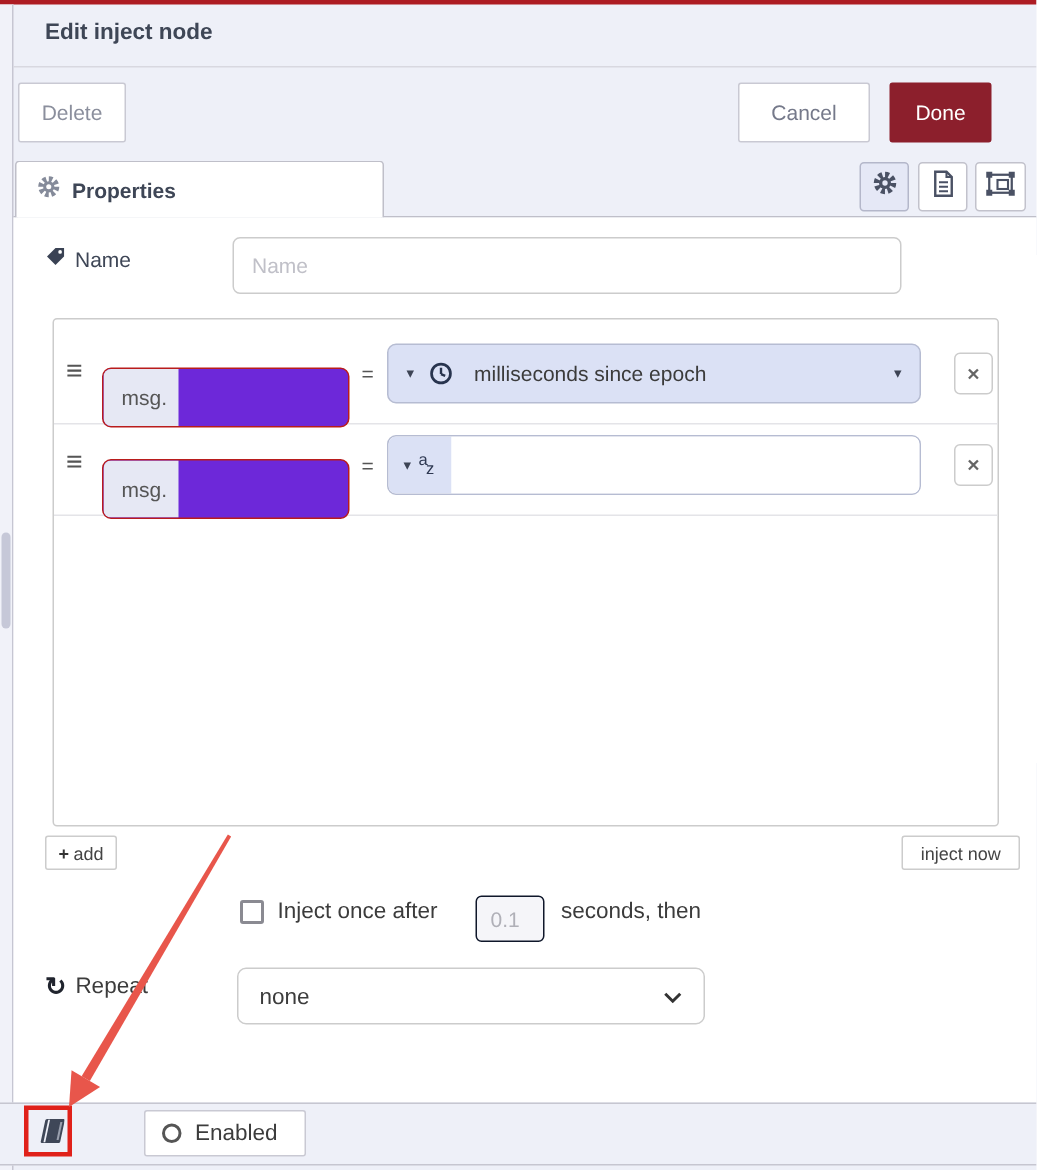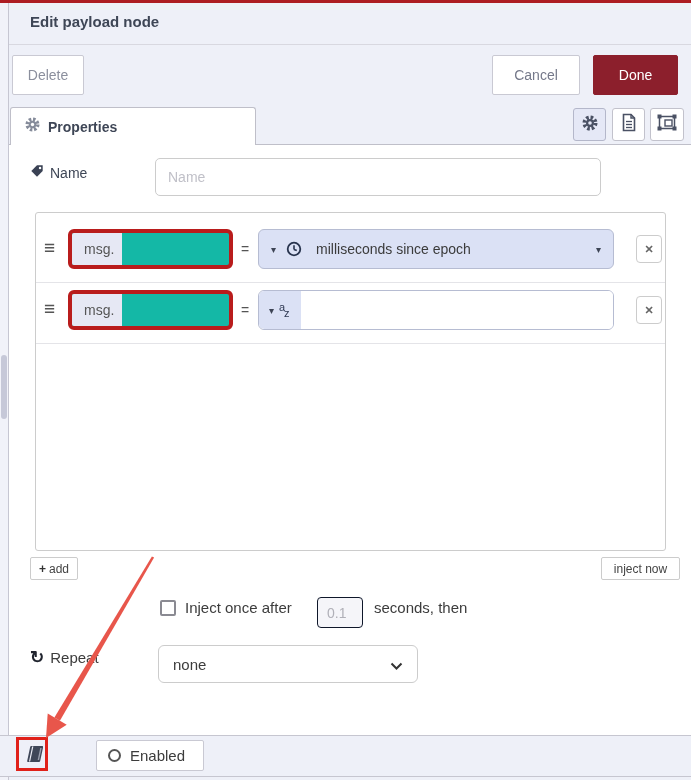--- a/index.html
+++ b/index.html
@@ -21,21 +21,21 @@
   
   .hdr-title { left:30px; top:13px; font-size:15px; font-weight:bold; color:#3e4656; }
   .hdr-border { left:9px; top:44px; width:682px; height:1px; background:#d8d8e0; }
 
   
   .btn { display:flex; align-items:center; justify-content:center;
          background:#fff; border:1px solid #c9c9d3; border-radius:2px;
          font-size:14px; color:#75798a; cursor:pointer; }
   .btn-delete { left:12px; top:55px; width:72px; height:40px; color:#8b8f9d; }
   .btn-cancel { left:492px; top:55px; width:88px; height:40px; }
-  .btn-done { left:593px; top:55px; width:85px; height:40px;
+  .btn-done { left:593px; top:55px; width:68px; height:40px;
               background:#8c1f2c; border:1px solid #8c1f2c; color:#fff; }
 
   
   .tab-line { left:9px; top:144px; width:682px; height:1px; background:#bfbfc9; }
   .tab-props { left:10px; top:107px; width:246px; height:38px; background:#fff;
                border:1px solid #bfbfc9; border-bottom:none; border-radius:3px 3px 0 0;
                display:flex; align-items:center; gap:8px; padding-left:14px; z-index:3; }
   .tab-props .tab-label { font-size:14px; font-weight:bold; color:#3e4656; }
   .tray-btn { top:108px; width:33px; height:33px; background:#fff; border:1px solid #c2c2cc;
               border-radius:3px; display:flex; align-items:center; justify-content:center; cursor:pointer; z-index:3; }
@@ -55,22 +55,22 @@
 
   
   .rules-box { left:35px; top:212px; width:631px; height:339px; background:#fff;
                border:1px solid #ccc; border-radius:3px; }
   .divider { left:36px; width:629px; height:1px; background:#e4e4e8; }
   .d1 { top:282px; } .d2 { top:343px; }
 
   .drag { width:18px; font-size:19px; color:#555; cursor:grab; line-height:16px; }
   .drag1 { left:44px; top:240px; } .drag2 { left:44px; top:301px; }
 
-  .kgroup { width:165px; height:40px; border:4px solid #b91c1c; border-radius:6px;
-            display:flex; overflow:hidden; background:#14b8a6; }
+  .kgroup { width:165px; height:40px; border:1px solid #b91c1c; border-radius:6px;
+            display:flex; overflow:hidden; background:#6d28d9;margin-top:16px; }
   .kg1 { left:68px; top:229px; } .kg2 { left:68px; top:290px; }
   .kprefix { background:#e6e8f4; color:#555; font-size:14px; display:flex; align-items:center;
              padding:0 8px 0 12px; }
   .kinput { border:none; outline:none; width:100%; font-size:14px; color:#444; padding:0 6px;
             font-family:"Liberation Sans", sans-serif; }
 
   .eq { font-size:14px; color:#555; }
   .eq1 { left:241px; top:241px; } .eq2 { left:241px; top:302px; }
 
   .typed { width:356px; height:40px; border:1px solid #b6bcd2; border-radius:6px;
@@ -105,21 +105,21 @@
   .once-label { left:185px; top:599px; font-size:15px; color:#3c3c3c; }
   .once-input { left:317px; top:597px; width:46px; height:31px; background:#f5f5f9;
                 border:1px solid #0f172a; border-radius:4px; color:#b0b0b8; font-size:14px;
                 padding:0 9px; font-family:"Liberation Sans", sans-serif; outline:none; }
   .once-suffix { left:374px; top:599px; font-size:15px; color:#3c3c3c; }
 
   
   .repeat-label { left:30px; top:649px; display:flex; align-items:center; gap:6px;
                   font-size:15px; color:#3c3c3c; }
   .repeat-icon { font-size:17px; font-weight:bold; color:#20242e; line-height:1; }
-  .repeat-select { left:158px; top:645px; width:260px; height:38px; background:#fff;
+  .repeat-select { left:158px; top:645px; width:312px; height:38px; background:#fff;
                    border:1px solid #ccc; border-radius:6px; display:flex; align-items:center;
                    justify-content:space-between; padding:0 14px; font-size:15px; color:#3c3c3c;
                    cursor:pointer; }
 
   
   .footer { left:0; top:735px; width:691px; height:42px; background:#eef0f8;
             border-top:1px solid #c6c6d0; border-bottom:1px solid #c6c6d0; }
   .book-btn { left:21px; top:742px; width:24px; height:27px; display:flex; align-items:center;
               justify-content:center; cursor:pointer; background:transparent; border:none; }
   .enabled-btn { left:57px; top:740px; width:108px; height:31px; background:#fff;
@@ -132,21 +132,21 @@
                     border:3px solid #e0211a; z-index:40; pointer-events:none; }
   .arrow-svg { left:0; top:0; width:691px; height:780px; z-index:50; pointer-events:none; }
 </style>
 </head>
 <body>
 
 <div class="abs top-red"></div>
 <div class="abs left-strip"></div>
 <div class="abs left-thumb"></div>
 
-<div class="abs hdr-title">Edit payload node</div>
+<div class="abs hdr-title">Edit inject node</div>
 <div class="abs hdr-border"></div>
 
 <div class="abs btn btn-delete">Delete</div>
 <div class="abs btn btn-cancel">Cancel</div>
 <div class="abs btn btn-done">Done</div>
 
 <div class="abs tab-line"></div>
 <div class="abs tab-props">
   <span>
     <svg width="15" height="15" viewBox="0 0 16 16">

